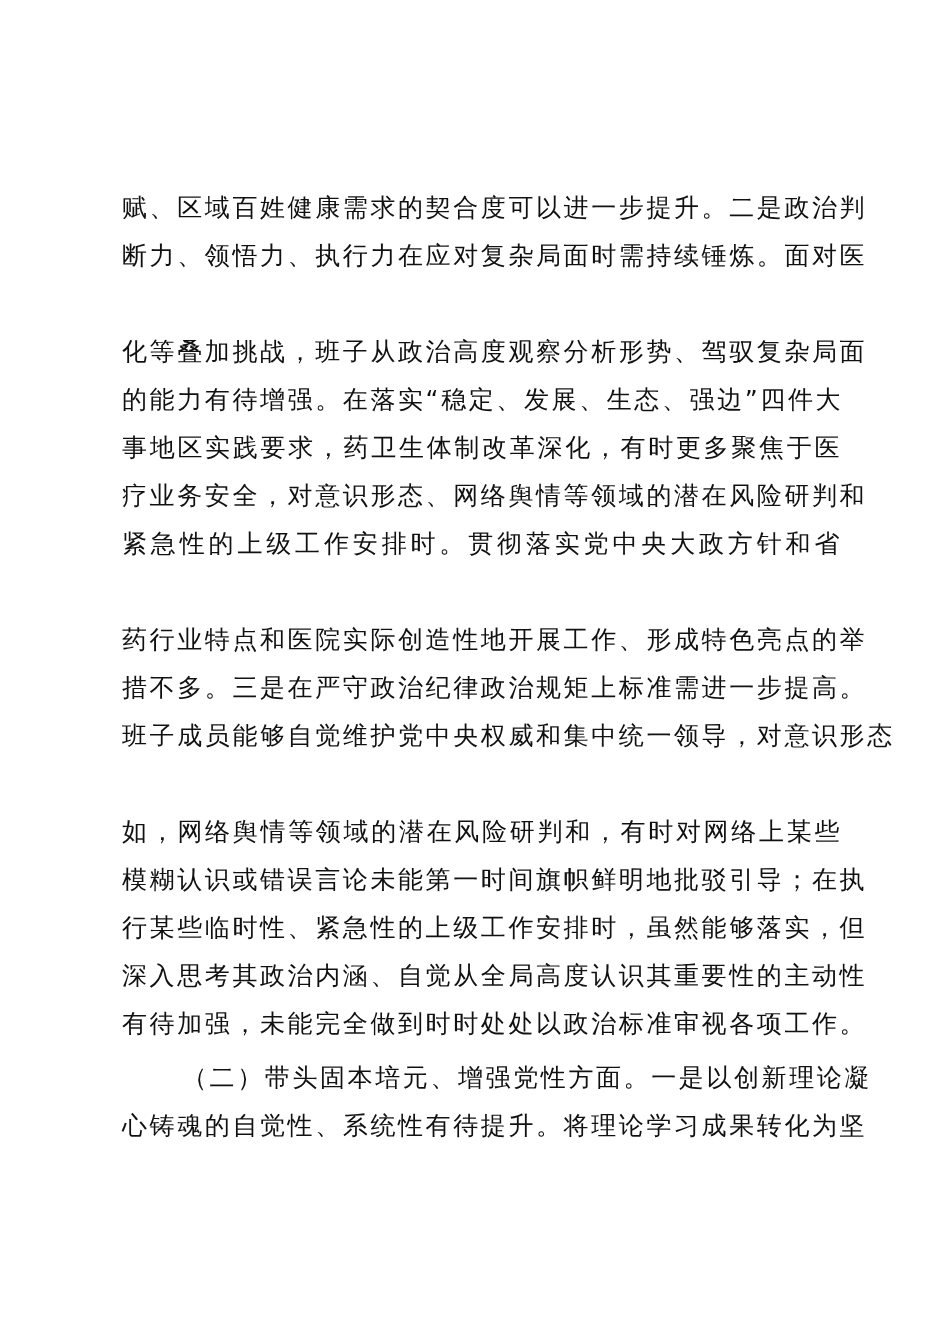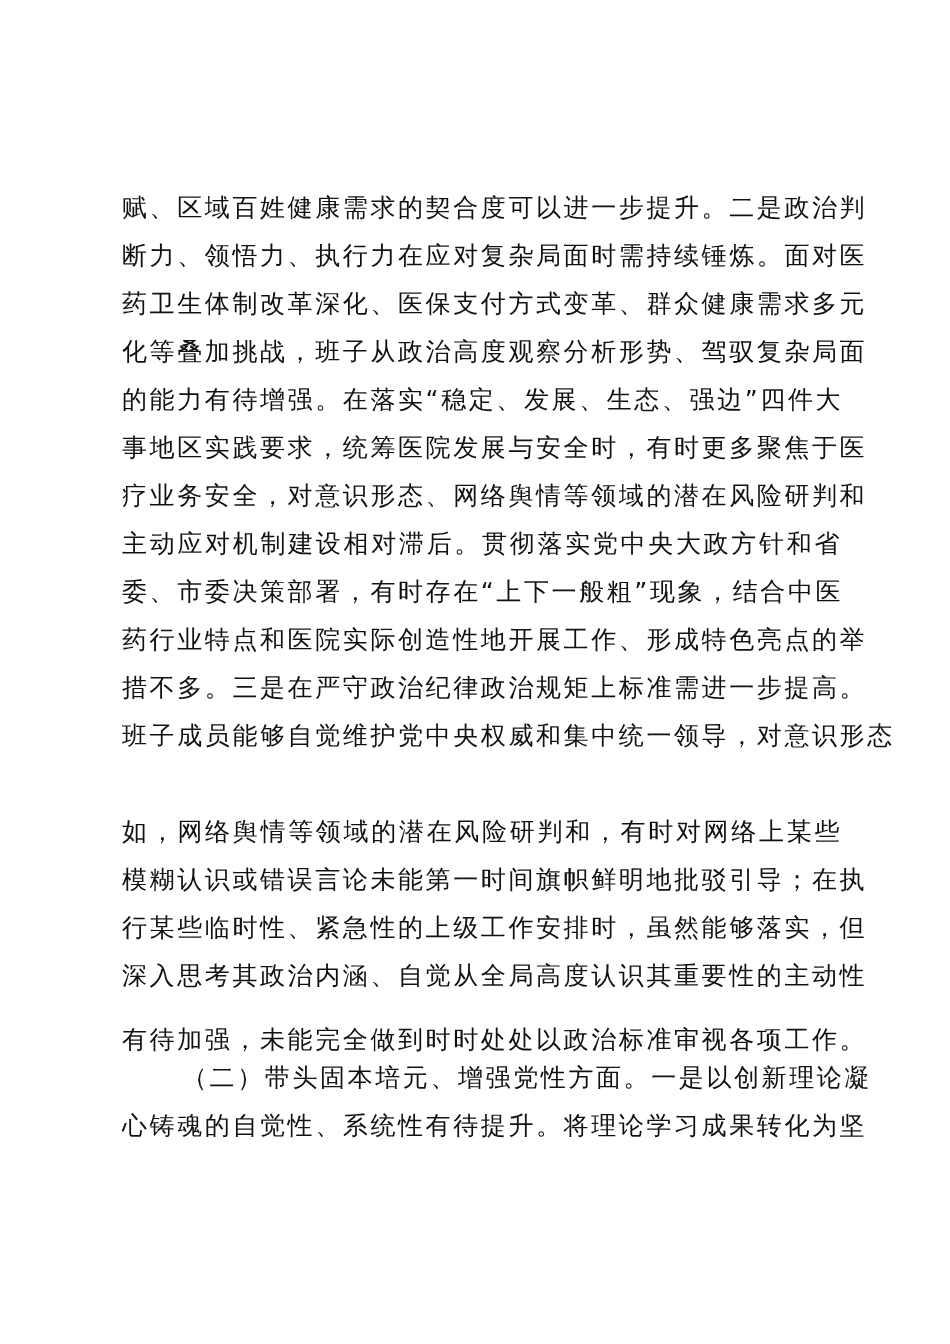--- a/index.html
+++ b/index.html
@@ -30,40 +30,37 @@
     height: 40px;
     font-size: 25px;
     line-height: 40px;
     white-space: nowrap;
     letter-spacing: 2.6px;
     text-align: justify;
     text-align-last: justify;
   }
   .line.last {
     text-align-last: left;
-    margin-top: 16px;
   }
   .line.indent {
     left: 182px;
     width: 660px;
   }
 </style>
 </head>
 <body>
 
 <div class="page">
   <div class="line" style="top:188px">赋、区域百姓健康需求的契合度可以进一步提升。二是政治判</div>
   <div class="line" style="top:236px">断力、领悟力、执行力在应对复杂局面时需持续锤炼。面对医</div>
-  <div class="line" style="top:284px">药卫生体制改革深化、医保支付方式变革、群众健康需求多元</div>
   <div class="line" style="top:332px">化等叠加挑战，班子从政治高度观察分析形势、驾驭复杂局面</div>
   <div class="line" style="top:380px">的能力有待增强。在落实“稳定、发展、生态、强边”四件大</div>
-  <div class="line" style="top:428px">事地区实践要求，统筹医院发展与安全时，有时更多聚焦于医</div>
+  <div class="line" style="top:428px">事地区实践要求，药卫生体制改革深化，有时更多聚焦于医</div>
   <div class="line" style="top:476px">疗业务安全，对意识形态、网络舆情等领域的潜在风险研判和</div>
-  <div class="line" style="top:524px">主动应对机制建设相对滞后。贯彻落实党中央大政方针和省</div>
-  <div class="line" style="top:572px">委、市委决策部署，有时存在“上下一般粗”现象，结合中医</div>
+  <div class="line" style="top:524px">紧急性的上级工作安排时。贯彻落实党中央大政方针和省</div>
   <div class="line" style="top:620px">药行业特点和医院实际创造性地开展工作、形成特色亮点的举</div>
   <div class="line" style="top:668px">措不多。三是在严守政治纪律政治规矩上标准需进一步提高。</div>
   <div class="line" style="top:716px">班子成员能够自觉维护党中央权威和集中统一领导，对意识形态</div>
   <div class="line" style="top:812px">如，网络舆情等领域的潜在风险研判和，有时对网络上某些</div>
   <div class="line" style="top:860px">模糊认识或错误言论未能第一时间旗帜鲜明地批驳引导；在执</div>
   <div class="line" style="top:908px">行某些临时性、紧急性的上级工作安排时，虽然能够落实，但</div>
   <div class="line" style="top:956px">深入思考其政治内涵、自觉从全局高度认识其重要性的主动性</div>
   <div class="line last" style="top:1004px">有待加强，未能完全做到时时处处以政治标准审视各项工作。</div>
   <div class="line indent" style="top:1058px">（二）带头固本培元、增强党性方面。一是以创新理论凝</div>
   <div class="line" style="top:1106px">心铸魂的自觉性、系统性有待提升。将理论学习成果转化为坚</div>

